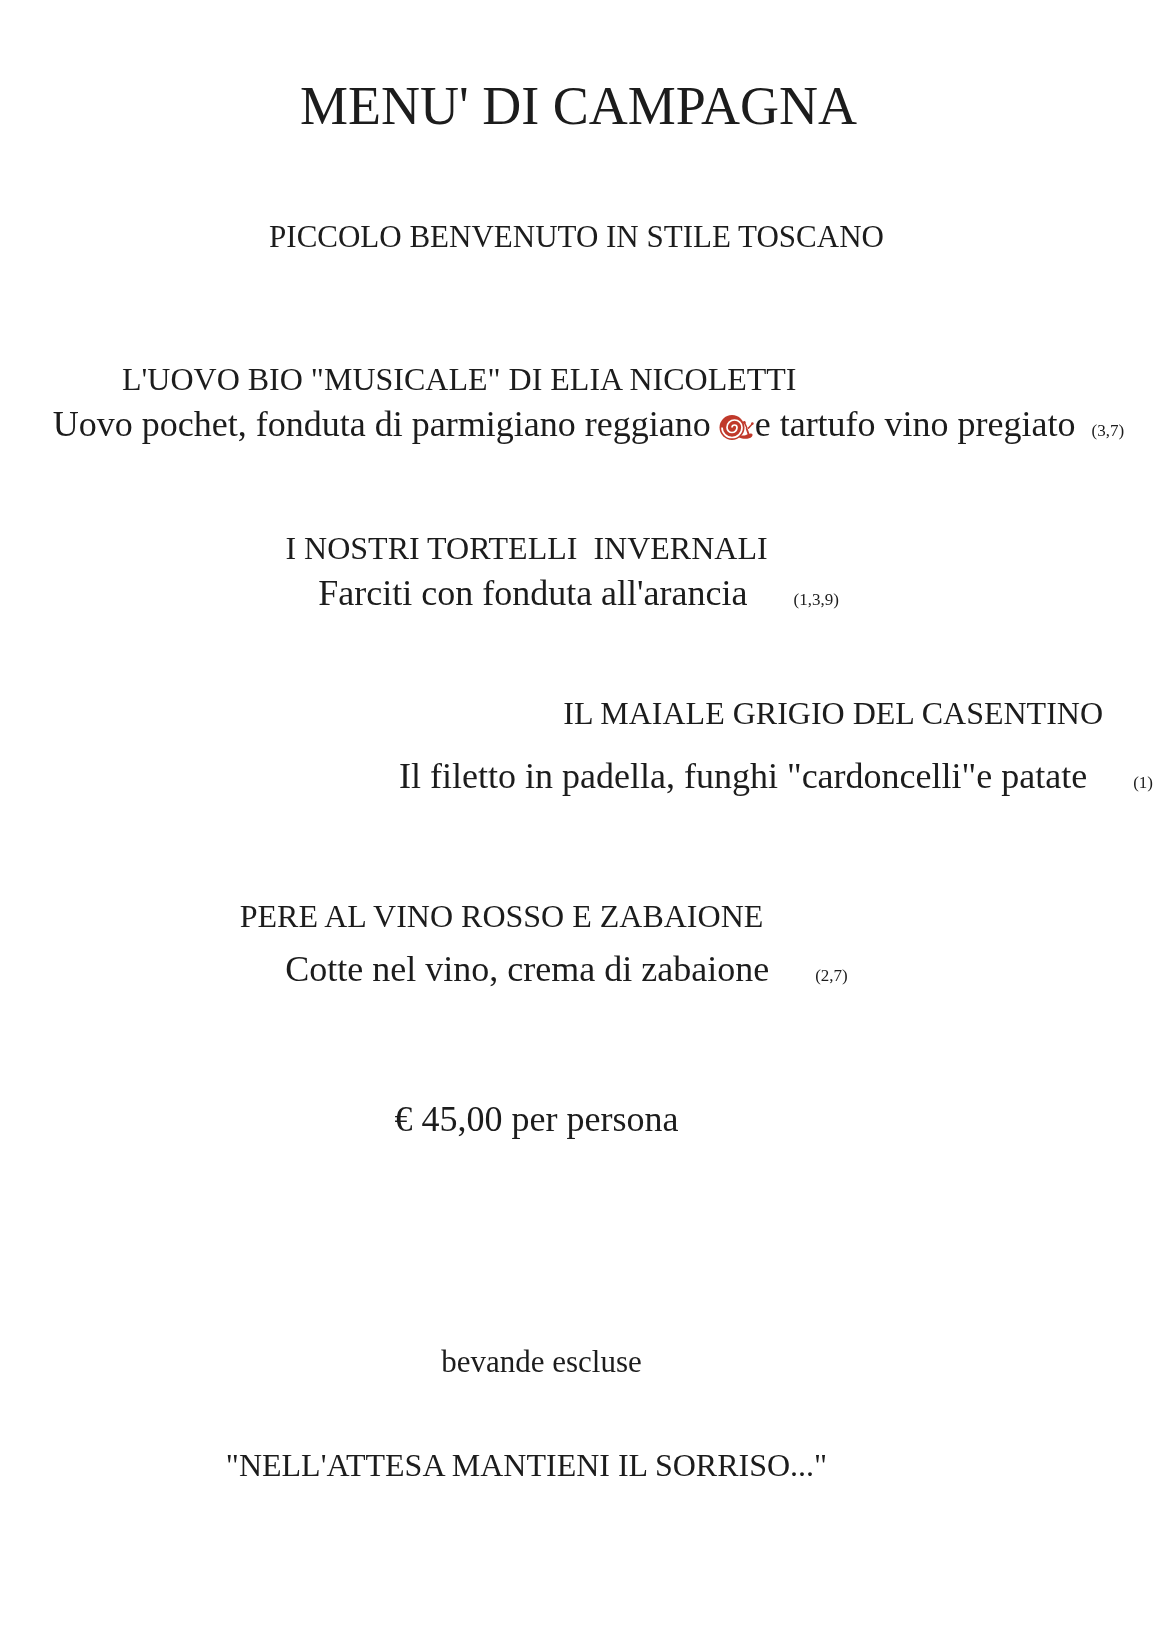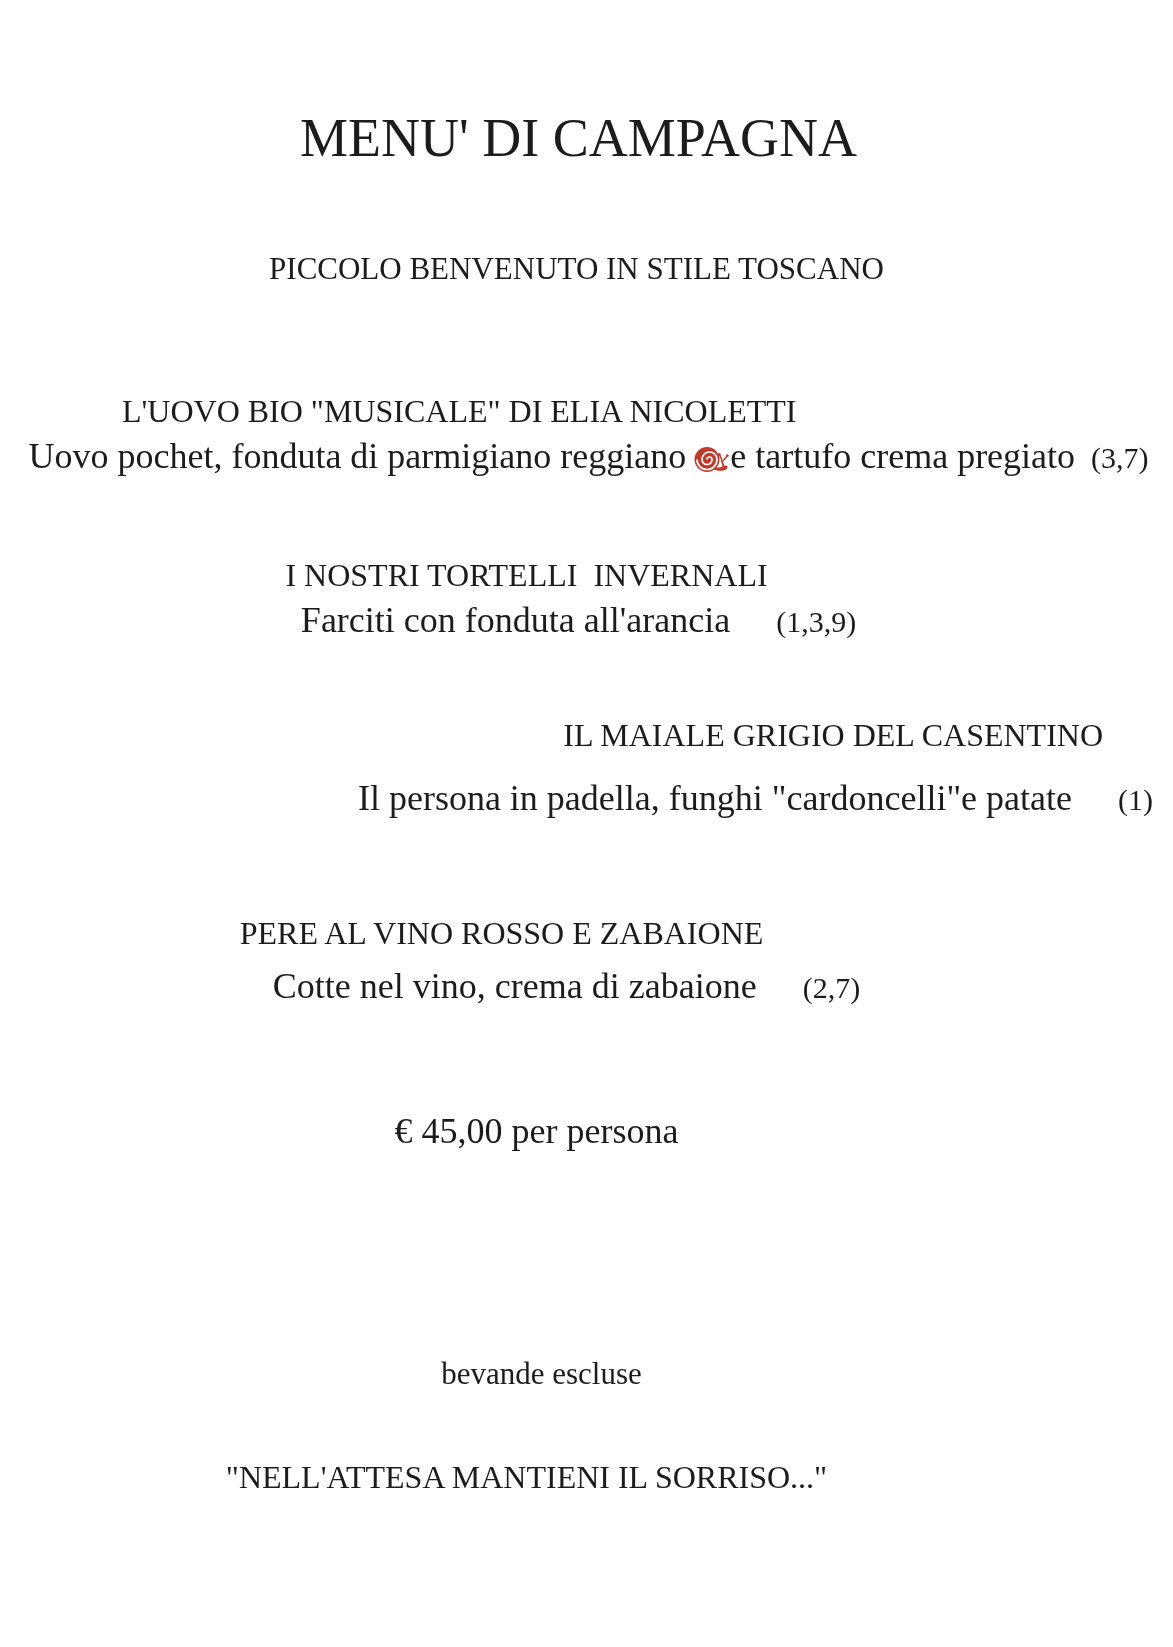--- a/index.html
+++ b/index.html
@@ -8,21 +8,21 @@
     font-family: "Liberation Serif", "DejaVu Serif", serif;
   }
   .page {
     position: relative;
     width: 1173px;
     height: 1647px;
     margin: 0 auto;
     background: #ffffff;
     color: #1c1c1c;
     text-align: center;
-    padding-top: 106px;
+    padding-top: 74px;
     box-sizing: border-box;
     overflow: hidden;
   }
   .title {
     font-size: 54px;
     font-weight: normal;
     line-height: 65px;
     margin: 0;
     transform: translateX(-8px);
   }
@@ -37,21 +37,21 @@
     font-size: 32px;
     line-height: 42px;
     white-space: pre-wrap;
   }
   .course-desc {
     font-size: 36px;
     line-height: 48px;
     white-space: pre-wrap;
   }
   .allergens {
-    font-size: 30px;
+    font-size: 17px;
     margin-left: 16px;
   }
   .allergens-wide { margin-left: 46px; }
   .course-1 { margin-top: 102px; }
   .course-1 .course-name {
     text-align: left;
     padding-left: 122px;
   }
   .course-1 .course-desc { transform: translateX(2px); }
   .course-2 { margin-top: 72px; }
@@ -101,31 +101,31 @@
 
   <section class="course course-1">
     <div class="course-name">L'UOVO BIO "MUSICALE" DI ELIA NICOLETTI</div>
     <div class="course-desc"><span>Uovo pochet, fonduta di parmigiano reggiano</span><svg class="snail" viewBox="0 0 36 30" aria-hidden="true">
           <path class="snail-fill" fill="#c0392b" d="M20 26 C 24.5 28 30.5 27.6 32.8 25.2 C 34.6 23.2 33.2 21.4 30.6 22.4 L 28.2 16.2 L 26.6 17 L 28.6 22.8 C 26.2 24.4 23.2 24.4 20.2 23.4 Z"></path>
           <path class="snail-stroke" stroke="#c0392b" stroke-width="1.5" stroke-linecap="round" fill="none" d="M27.8 16.2 L 25.6 11.4 M 29.6 16.6 L 33.2 12.6"></path>
           <circle class="snail-fill" fill="#c0392b" cx="25.3" cy="10.8" r="1.3"></circle>
           <circle class="snail-fill" fill="#c0392b" cx="33.4" cy="12.1" r="1.3"></circle>
           <circle class="snail-fill" fill="#c0392b" cx="13" cy="16" r="12.5"></circle>
           <path d="M13 16 a2.5 2.5 0 0 1 5 0 a5 5 0 0 1 -10 0 a7.5 7.5 0 0 1 15 0 a10 10 0 0 1 -20 0" fill="none" stroke="#ffffff" stroke-width="1.7"></path>
-        </svg><span>e tartufo crema pregiato</span><span class="allergens">(3,7)</span></div>
+        </svg><span>e tartufo vino pregiato</span><span class="allergens">(3,7)</span></div>
   </section>
 
   <section class="course course-2">
     <div class="course-name">I NOSTRI TORTELLI  INVERNALI</div>
     <div class="course-desc"><span>Farciti con fonduta all'arancia</span><span class="allergens allergens-wide">(1,3,9)</span></div>
   </section>
 
   <section class="course course-3">
     <div class="course-name">IL MAIALE GRIGIO DEL CASENTINO</div>
-    <div class="course-desc"><span>Il persona in padella, funghi "cardoncelli"e patate</span><span class="allergens allergens-wide">(1)</span></div>
+    <div class="course-desc"><span>Il filetto in padella, funghi "cardoncelli"e patate</span><span class="allergens allergens-wide">(1)</span></div>
   </section>
 
   <section class="course course-4">
     <div class="course-name">PERE AL VINO ROSSO E ZABAIONE</div>
     <div class="course-desc"><span>Cotte nel vino, crema di zabaione</span><span class="allergens allergens-wide">(2,7)</span></div>
   </section>
 
   <div class="price">€ 45,00 per persona</div>
 
   <div class="beverages">bevande escluse</div>

